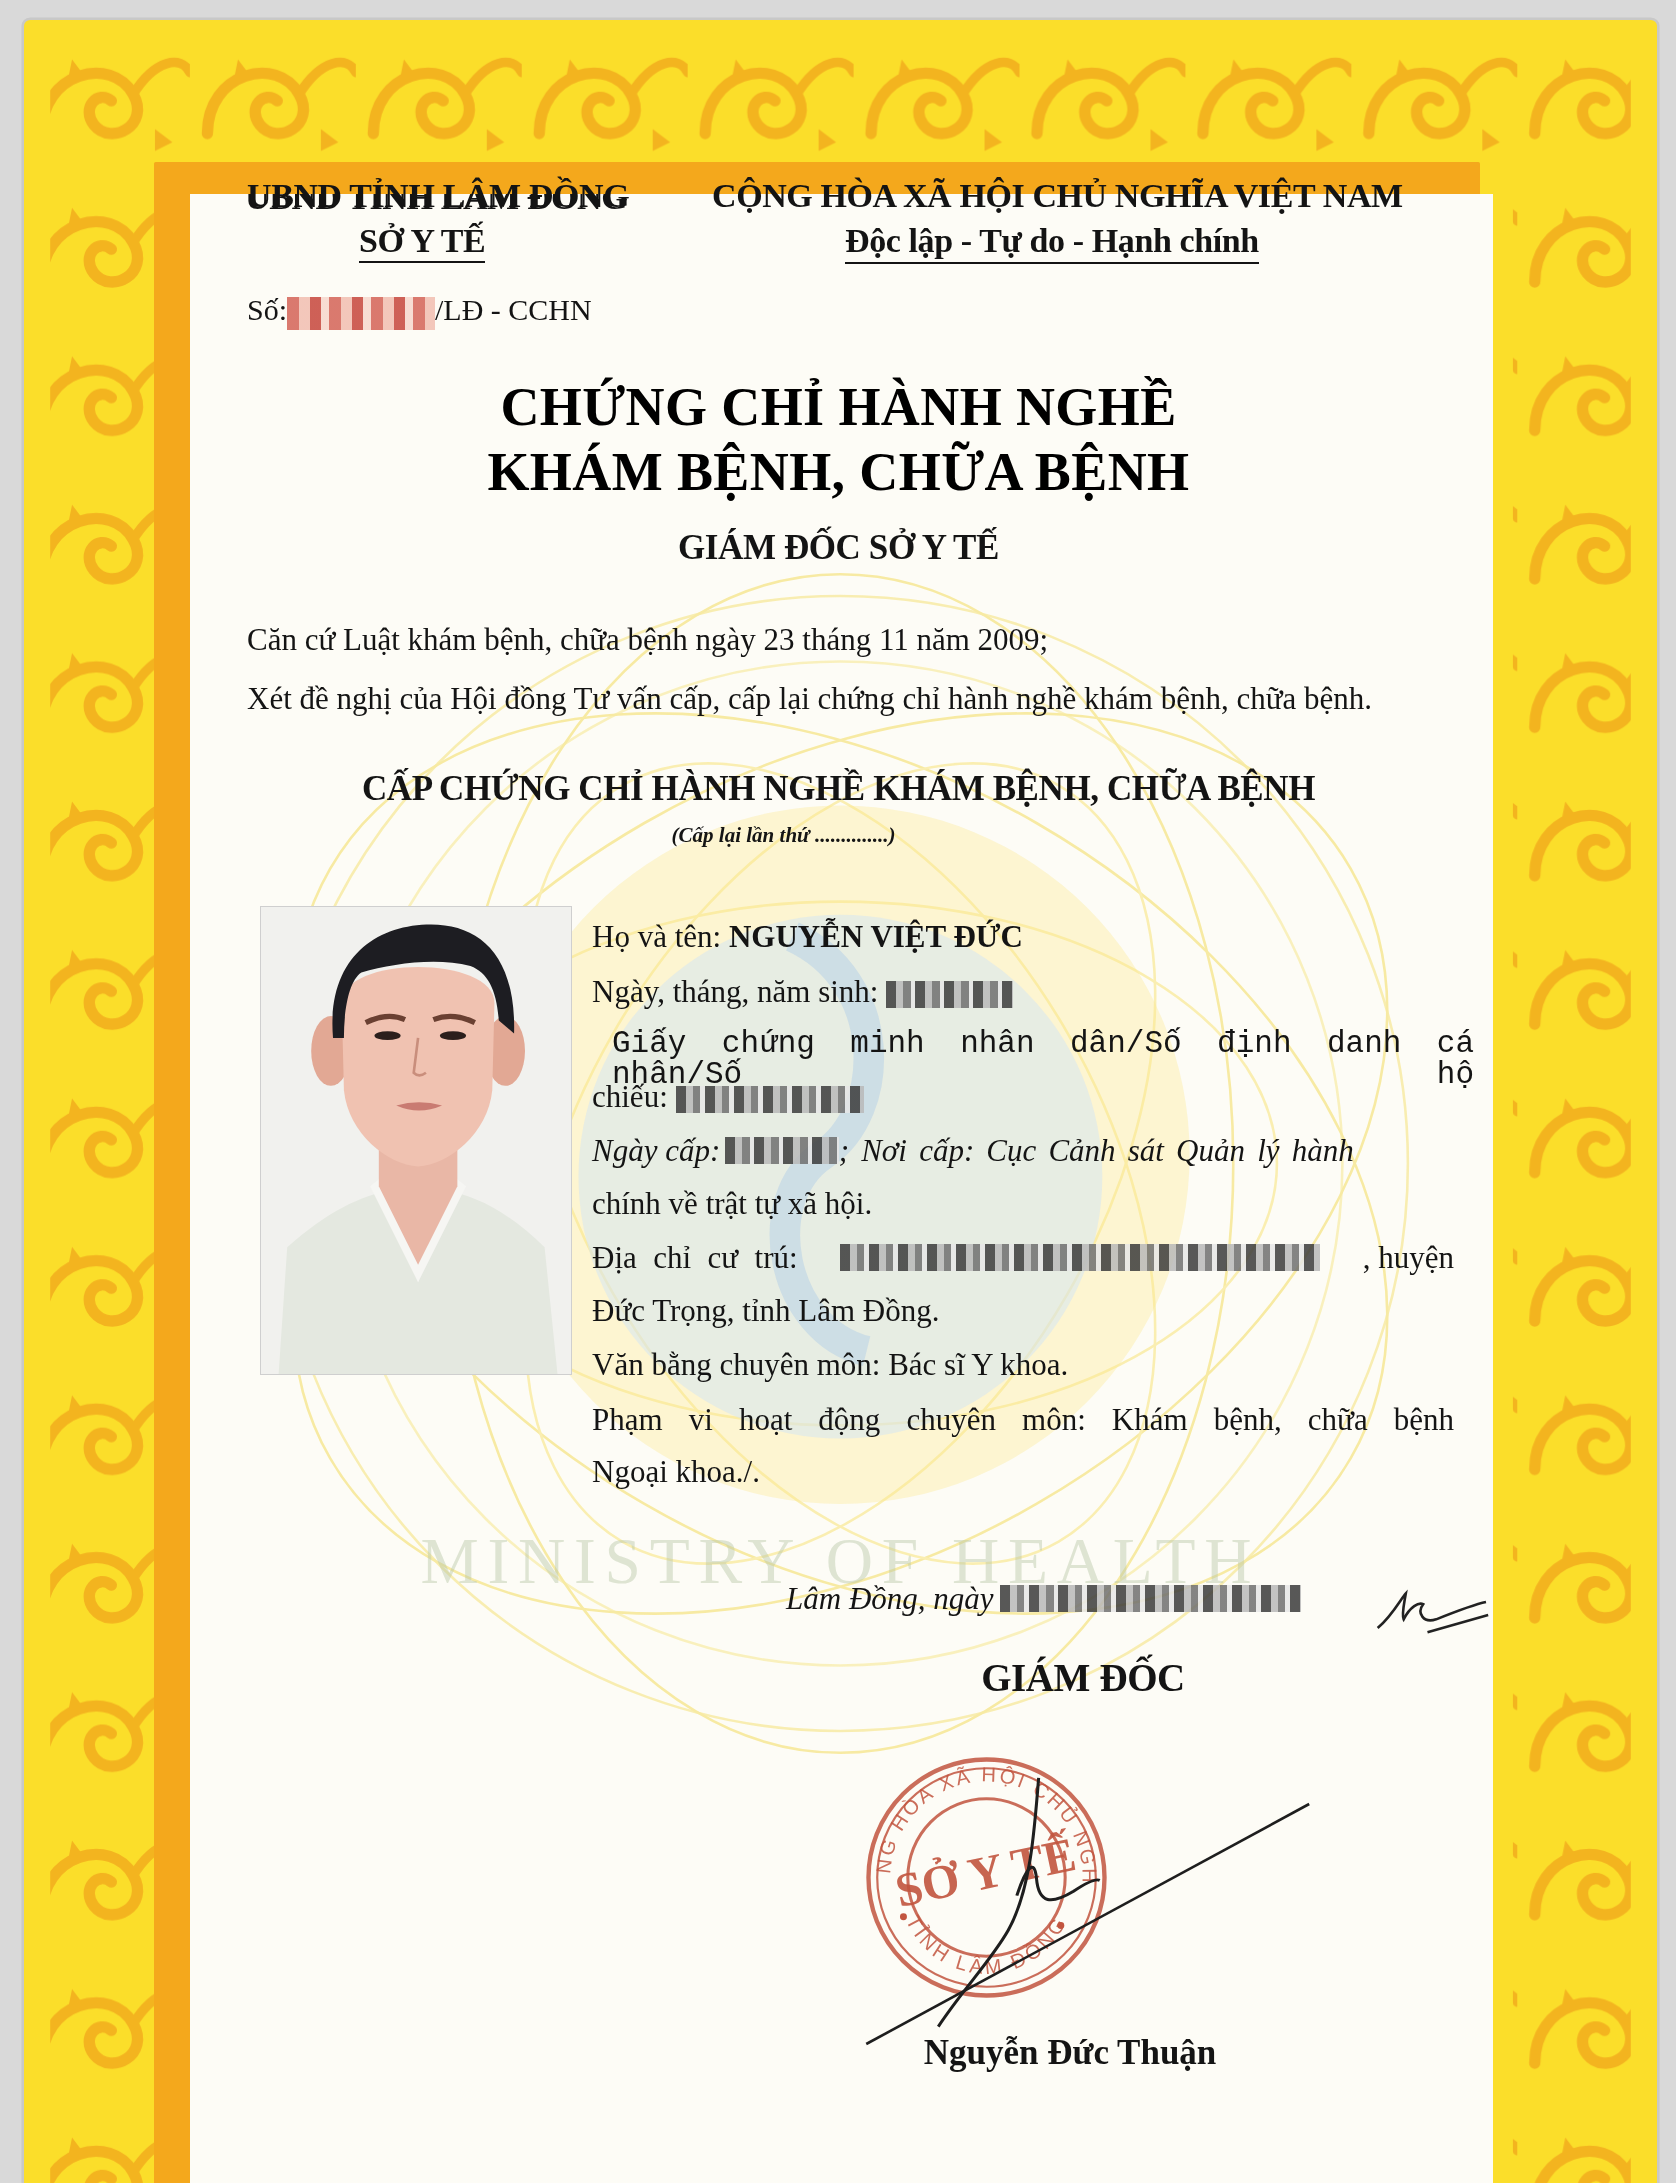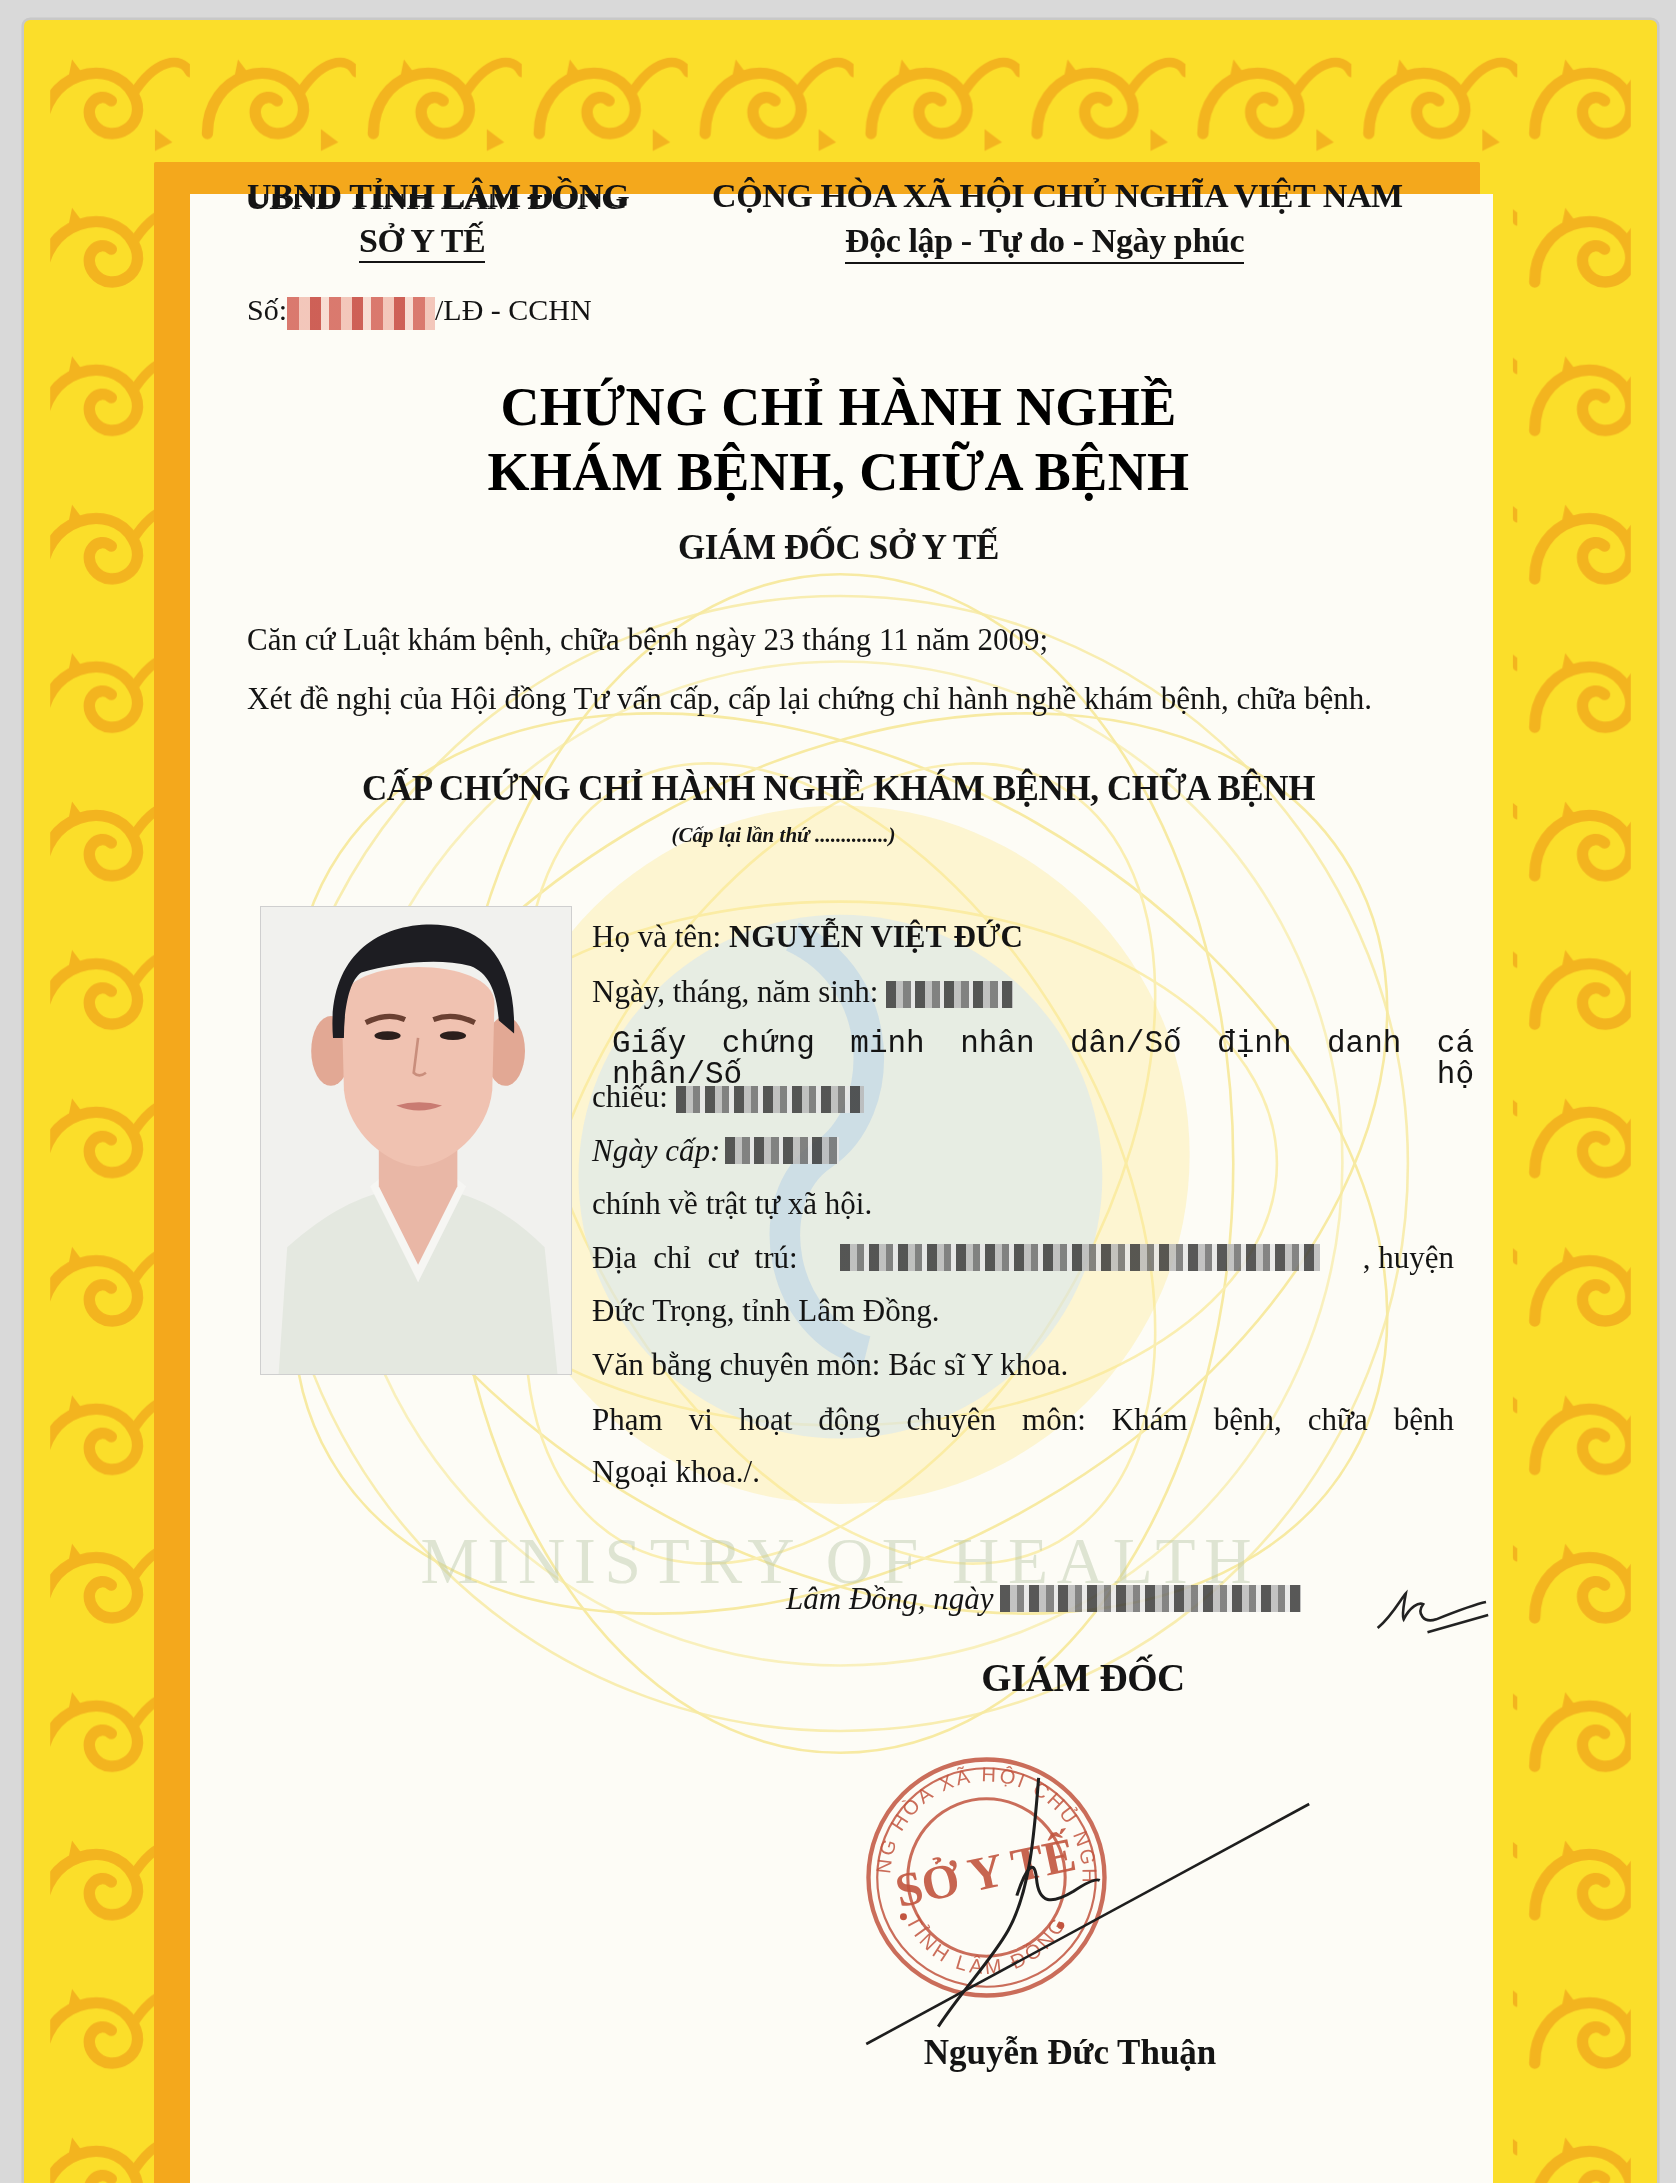--- a/index.html
+++ b/index.html
@@ -80,21 +80,21 @@
   <div class="abs hdr center" style="left:0;top:-4.4px;width:0;"></div>
   <div class="abs hdr" style="left:56px; top:-17.5px;"></div>
 
   <div class="abs hdr" style="left:55px; top:-15.3px; transform:translateY(0); top:-15.3px;">UBND TỈNH LÂM ĐỒNG</div>
 </div>
 
 <div class="abs hdr" style="left:247px; top:177px;">UBND TỈNH LÂM ĐỒNG</div>
 <div class="abs hdr" style="left:359px; top:222px; border-bottom:2.2px solid #141414; padding-bottom:0.9px;">SỞ Y TẾ</div>
 
 <div class="abs hdr" style="left:712px; top:177px;">CỘNG HÒA XÃ HỘI CHỦ NGHĨA VIỆT NAM</div>
-<div class="abs hdr" style="left:845px; top:222px; border-bottom:2.6px solid #141414; padding-bottom:1.7px;">Độc lập - Tự do - Ngày phúc</div>
+<div class="abs hdr" style="left:845px; top:222px; border-bottom:2.6px solid #141414; padding-bottom:1.7px;">Độc lập - Tự do - Hạnh chính</div>
 
 <div class="abs body-text" style="left:247px; top:295px; font-size:30px;">
   <span>Số:</span><span class="redact red" style="width:148px;"></span><span>/LĐ - CCHN</span>
 </div>
 
 <div class="abs red-title" style="left:0; width:1677px; top:376px;">CHỨNG CHỈ HÀNH NGHỀ</div>
 <div class="abs red-title" style="left:0; width:1677px; top:441px;">KHÁM BỆNH, CHỮA BỆNH</div>
 
 <div class="abs hdr center" style="left:0; width:1677px; top:528px; font-size:35px;">GIÁM ĐỐC SỞ Y TẾ</div>
 
@@ -139,20 +139,21 @@
   <span class="redact" style="width:127px;"></span>
 </div>
 <div class="abs body-text" style="left:612px; top:1028px; width:862px; text-align:justify; text-align-last:justify; white-space:normal; word-spacing:7px;font-family:Liberation Mono, monospace;">Giấy chứng minh nhân dân/Số định danh cá nhân/Số hộ</div>
 <div class="abs body-text" style="left:592px; top:1081px;">
   <span>chiếu:</span>
   <span class="redact" style="width:188px;"></span>
 </div>
 <div class="abs body-text" style="left:592px; top:1135px; width:862px; display:flex; align-items:center; white-space:nowrap;font-style:italic;">
   <span>Ngày cấp:</span>
   <span class="redact" style="width:114px; margin-left:4.4px;"></span>
+  <span style="word-spacing:4.4px;">; Nơi cấp: Cục Cảnh sát Quản lý hành</span>
 </div>
 <div class="abs body-text" style="left:592px; top:1188px;">chính về trật tự xã hội.</div>
 <div class="abs body-text" style="left:592px; top:1242px; width:862px; display:flex; align-items:center; justify-content:space-between;">
   <span style="word-spacing:8.7px;">Địa chỉ cư trú:</span>
   <span class="redact" style="width:480px;"></span>
   <span>, huyện</span>
 </div>
 <div class="abs body-text" style="left:592px; top:1295px;">Đức Trọng, tỉnh Lâm Đồng.</div>
 <div class="abs body-text" style="left:592px; top:1349px;">Văn bằng chuyên môn: Bác sĩ Y khoa.</div>
 <div class="abs body-text" style="left:592px; top:1404px; width:862px; text-align:justify; text-align-last:justify; white-space:normal;">Phạm vi hoạt động chuyên môn: Khám bệnh, chữa bệnh</div>

